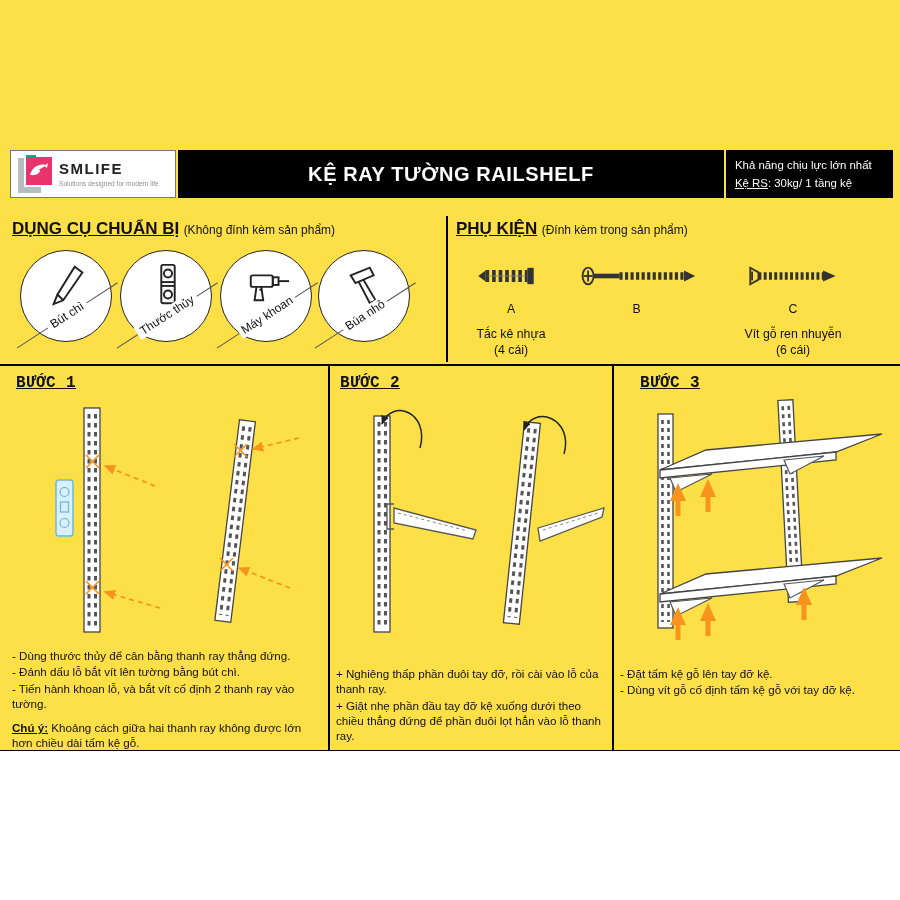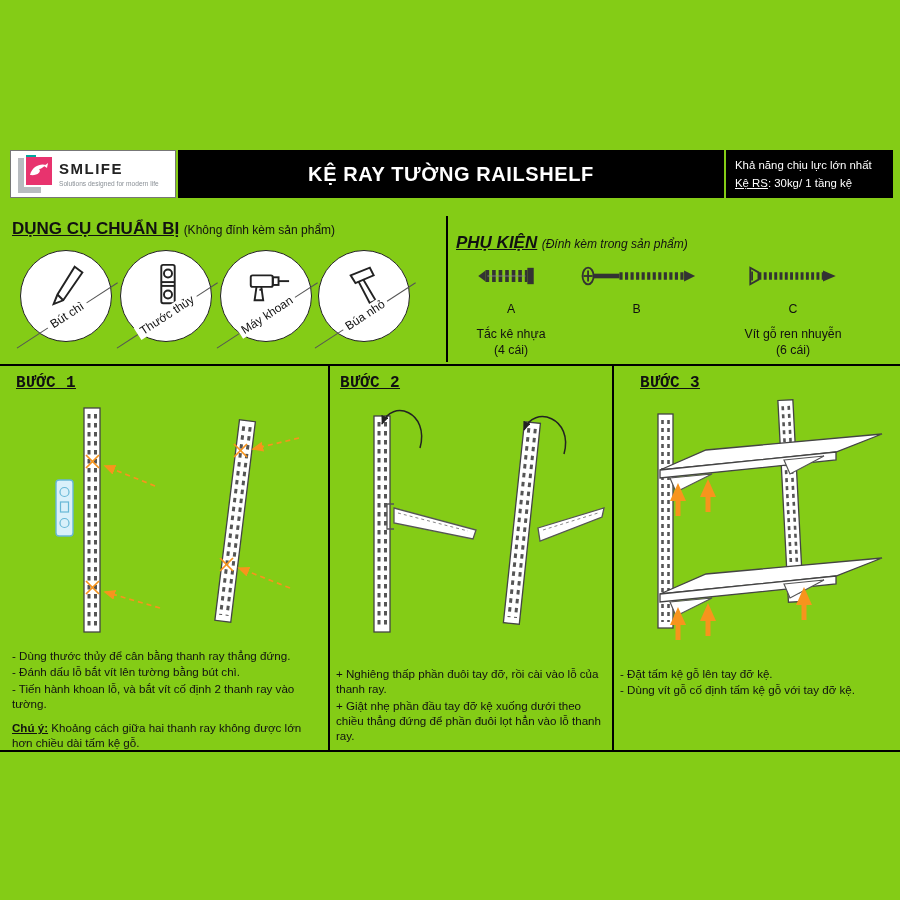--- a/index.html
+++ b/index.html
@@ -1,17 +1,17 @@
 <!DOCTYPE html>
 <html><head>
 <meta charset="utf-8">
 <style>
   * { box-sizing: border-box; margin: 0; padding: 0; }
   body { background:#fff; font-family:"Liberation Sans","DejaVu Sans",sans-serif; color:#111; }
-  .page { position:relative; width:900px; height:900px; background:#84cc16; overflow:hidden; }
+  .page { position:relative; width:900px; height:751px; background:#fde047; overflow:hidden; }
 
   
   .logo-box { position:absolute; left:10px; top:150px; width:166px; height:48px; border:1px solid #777;
               background:#fff; display:flex; align-items:center; gap:7px; padding:4px 7px; }
   .logo-mark { position:relative; width:34px; height:38px; flex:0 0 auto; }
   .lg-grey-v { position:absolute; left:0; top:3px; width:6px; height:35px; background:#b8bcc0; }
   .lg-grey-h { position:absolute; left:0; bottom:0; width:23px; height:6px; background:#b8bcc0; }
   .lg-teal  { position:absolute; left:8px; top:0; width:10px; height:10px; background:#00a79d; }
   .lg-pink  { position:absolute; left:8px; top:2px; width:26px; height:28px; background:#e8336e; }
   .lg-pink svg { position:absolute; inset:0; }
@@ -129,21 +129,21 @@
   <div class="tool" style="left:318px;">
     <svg width="46" height="46" viewBox="0 0 48 48" fill="none" stroke="#222" stroke-width="2">
       <path d="M8 15 L28 7 L32 15 L13 23 Z"></path>
       <path d="M21 19 L34 41 L28 44 L16 21"></path>
     </svg>
     <div class="tool-label">
         <span>Búa nhỏ</span>
       </div>
   </div>
 
-  <div class="sec-heading" style="left:456px; top:233px;font-style:italic;">
+  <div class="sec-heading" style="left:456px; top:219px;">
     <span class="h-main">PHỤ KIỆN</span>
     <span class="h-note">(Đính kèm trong sản phẩm)</span>
   </div>
 
   <div class="acc-item" style="left:455px; width:112px;">
     <div class="acc-icon">
       <svg width="78" height="40" viewBox="0 0 80 44">
         <line x1="12" y1="22" x2="58" y2="22" stroke="#333" stroke-width="13" stroke-dasharray="4 3.2"></line>
         <rect x="58" y="13" width="7" height="18" fill="#333"></rect>
         <polygon points="12,16 4,22 12,28" fill="#333"></polygon>

